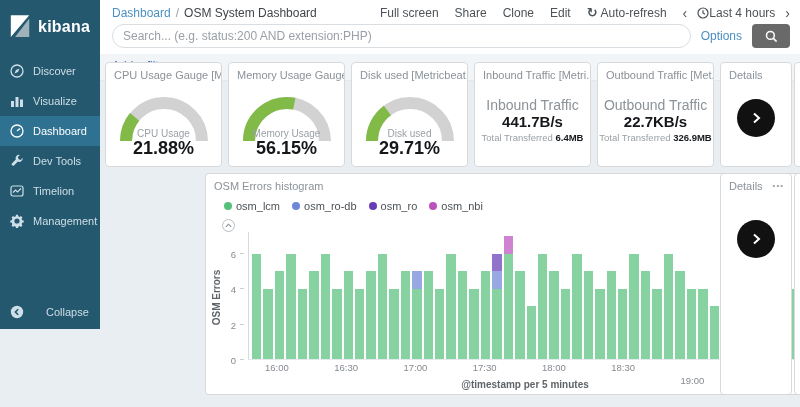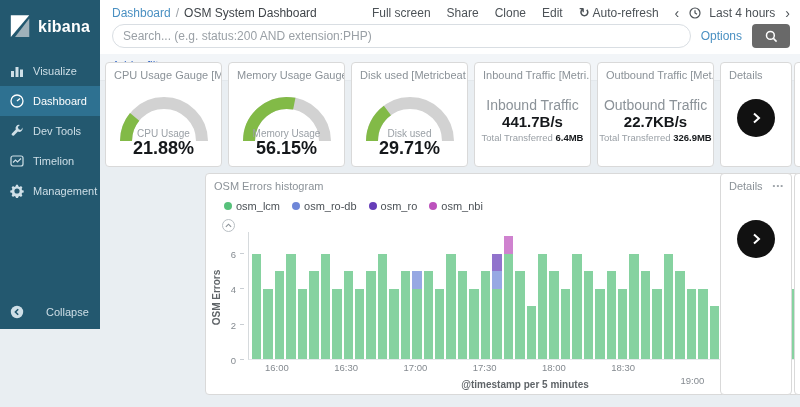--- a/index.html
+++ b/index.html
@@ -107,20 +107,27 @@
     <div class="logo">
       <svg width="22" height="26" viewBox="0 0 24 28">
         <polygon points="1,0 23,0 1,26" fill="#ffffff"></polygon>
         <polygon points="23,4 23,26 6,26" fill="#9fb1ba"></polygon>
       </svg>
       <span class="logo-text">kibana</span>
     </div>
     <nav>
       <div class="nav-item">
         <svg width="14" height="14" viewBox="0 0 14 14">
+          <circle cx="7" cy="7" r="6" fill="none" stroke="#cfdfe7" stroke-width="1.3"></circle>
+          <polygon points="9.5,4.5 8,8 4.5,9.5 6,6" fill="#cfdfe7"></polygon>
+        </svg>
+        <span>Discover</span>
+      </div>
+      <div class="nav-item">
+        <svg width="14" height="14" viewBox="0 0 14 14">
           <rect x="1" y="7" width="3" height="6" fill="#cfdfe7"></rect>
           <rect x="5.5" y="3" width="3" height="10" fill="#cfdfe7"></rect>
           <rect x="10" y="5.5" width="3" height="7.5" fill="#cfdfe7"></rect>
         </svg>
         <span>Visualize</span>
       </div>
       <div class="nav-item selected">
         <svg width="14" height="14" viewBox="0 0 14 14">
           <circle cx="7" cy="7" r="6" fill="none" stroke="#ffffff" stroke-width="1.3"></circle>
           <line x1="7" y1="7" x2="10" y2="4.4" stroke="#ffffff" stroke-width="1.3"></line>
@@ -166,21 +173,21 @@
         <div class="top-actions">
           <span class="act">Full screen</span>
           <span class="act">Share</span>
           <span class="act">Clone</span>
           <span class="act">Edit</span>
           <span class="act">
             <span class="icon-inline">↻</span><span>Auto-refresh</span>
           </span>
           <span class="timegroup">
             <span class="chev">‹</span>
-            <span class="act" style="display:flex;align-items:center;gap:8px;">
+            <span class="act" style="display:flex;align-items:center;gap:0;">
               <svg width="12" height="12" viewBox="0 0 12 12">
                 <circle cx="6" cy="6" r="5" fill="none" stroke="#4c5257" stroke-width="1.2"></circle>
                 <polyline points="6,3.2 6,6 8,7.2" fill="none" stroke="#4c5257" stroke-width="1.2"></polyline>
               </svg>
               <span>Last 4 hours</span>
             </span>
             <span class="chev">›</span>
           </span>
         </div>
       </div>

